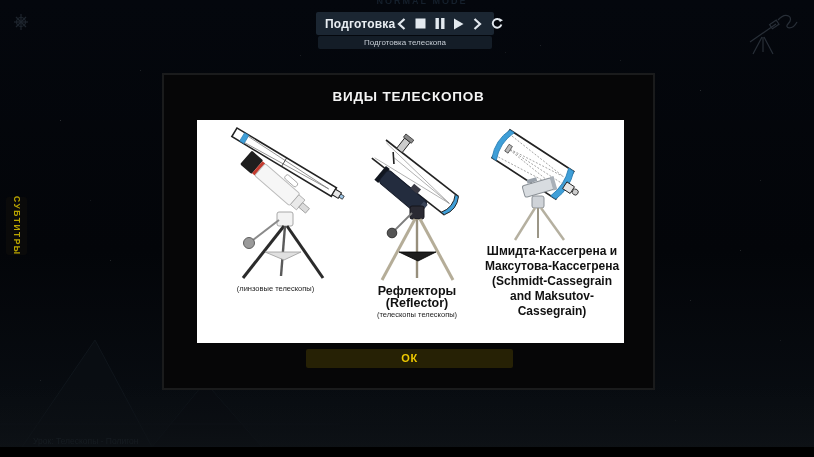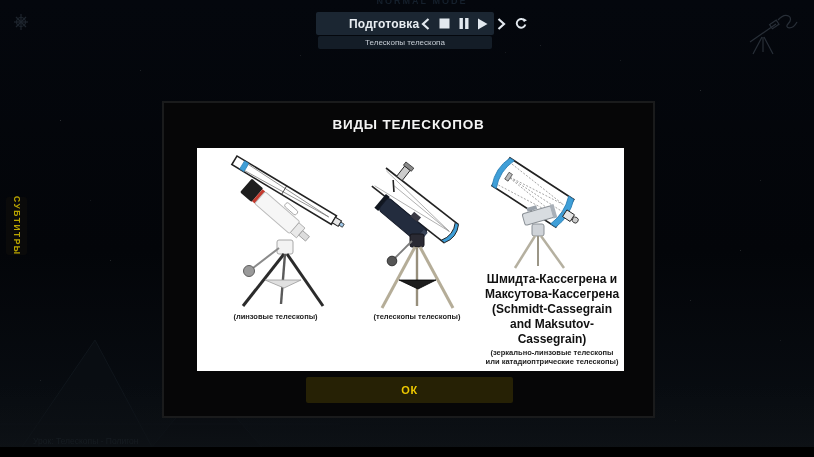--- a/index.html
+++ b/index.html
@@ -20,55 +20,55 @@
   .top-faint{position:absolute;left:352px;top:-4px;width:140px;text-align:center;
     font-size:9px;font-weight:bold;letter-spacing:2px;color:#15202c;}
   
   .emblem{position:absolute;left:12px;top:13px;opacity:.85;}
   
   .logo{position:absolute;left:742px;top:6px;opacity:.95;}
   
   .toolbar{position:absolute;left:316px;top:12px;width:178px;height:23px;
     background:#1b2632;border-radius:2px;display:flex;align-items:center;
     padding:0 9px;box-sizing:border-box;}
-  .stage-label{font-size:12px;font-weight:bold;color:#e9eef3;letter-spacing:.2px;white-space:nowrap;margin-left:24px;}
+  .stage-label{font-size:12px;font-weight:bold;color:#e9eef3;letter-spacing:.2px;white-space:nowrap;}
   .controls{margin-left:auto;display:flex;align-items:center;gap:6px;}
   .ctrl{display:flex;align-items:center;justify-content:center;width:13px;height:15px;
     background:none;border:none;padding:0;cursor:pointer;}
   .ctrl svg{display:block;}
   .toolbar-sub{position:absolute;left:318px;top:36px;width:174px;height:13px;
     background:#141d27;border-radius:2px;text-align:center;line-height:13px;
     font-size:8px;color:#c6cdd5;}
   
   .subtab{position:absolute;left:6px;top:197px;width:21px;height:58px;background:#0a0a0a;
     border-radius:3px;display:flex;align-items:center;justify-content:center;cursor:pointer;}
   .subtab span{writing-mode:vertical-rl;font-size:8.5px;font-weight:bold;letter-spacing:1.5px;
     color:#b9a400;}
   
   .scene{position:absolute;left:0;top:300px;}
   .floor{position:absolute;left:0;top:385px;width:814px;height:62px;
     background:linear-gradient(180deg,rgba(13,17,21,0) 0%,rgba(13,17,21,.55) 70%,rgba(15,19,23,.7) 100%);}
   .bottom-faint{position:absolute;left:33px;top:436px;font-size:8.5px;color:#161c21;}
   .bottom-bar{position:absolute;left:0;top:447px;width:814px;height:10px;background:#000;}
   
   .modal{position:absolute;left:162px;top:73px;width:493px;height:317px;box-sizing:border-box;
-    background:#060607;border:2px solid #1a1b1c;margin-top:28px;}
+    background:#060607;border:2px solid #1a1b1c;}
   .modal-title{margin-top:14px;text-align:center;font-size:13.5px;font-weight:bold;
     color:#f4f4f4;letter-spacing:.8px;}
   .panel{position:absolute;left:33px;top:45px;width:427px;height:223px;background:#ffffff;
     display:flex;overflow:hidden;}
   .tcol{position:relative;display:flex;flex-direction:column;align-items:center;}
   .tcol1{width:157px;} .tcol2{width:126px;} .tcol3{width:144px;}
   .illo{flex:0 0 auto;}
   .t-title{font-size:12.5px;font-weight:bold;color:#111;text-align:center;line-height:12px;
     margin-top:2px;}
   .tcol3 .t-title{font-size:12px;line-height:15px;width:140px;margin-top:0;}
-  .t-sub{font-size:7.5px;font-weight:bold;color:#222;text-align:center;line-height:8.5px;
+  .t-sub{font-size:7.5px;font-weight:normal;color:#222;text-align:center;line-height:8.5px;
     margin-top:2px;width:135px;}
-  .ok-btn{position:absolute;left:142px;top:274px;width:207px;height:26px;background:#262105;
+  .ok-btn{position:absolute;left:142px;top:274px;width:207px;height:19px;background:#262105;
     border:none;border-radius:2px;color:#eec900;font-family:"Liberation Sans",sans-serif;
     font-size:11px;font-weight:bold;letter-spacing:.5px;line-height:19px;
     cursor:pointer;padding:0;}
 </style>
 </head>
 <body>
 
 <div id="screen">
   <div class="stars"></div>
 
@@ -132,21 +132,21 @@
           </svg>
       </button>
       <button class="ctrl" title="restart">
         <svg width="12" height="12" viewBox="0 0 12 12">
             <path d="M9.9,3 A4.4,4.4 0 1 0 10.4,6.6" fill="none" stroke="#e3e9ef" stroke-width="1.9"></path>
             <polygon points="8.4,0.2 12,2.2 8.7,3.9" fill="#e3e9ef"></polygon>
           </svg>
       </button>
     </div>
   </div>
-  <div class="toolbar-sub">Телескопы телескопа</div>
+  <div class="toolbar-sub">Подготовка телескопа</div>
 
   <div class="subtab">
     <span>СУБТИТРЫ</span>
   </div>
 
   <div class="modal">
     <div class="modal-title">ВИДЫ ТЕЛЕСКОПОВ</div>
 
     <div class="panel">
 
@@ -208,20 +208,21 @@
           <g>
             <rect x="56" y="86" width="14" height="13" rx="2" fill="#2a2a33" stroke="#14141b" stroke-width="1"></rect>
             <line x1="58" y1="93" x2="41" y2="110" stroke="#7d7d7d" stroke-width="1.8"></line>
             <circle cx="38" cy="113" r="4.8" fill="#555" stroke="#333" stroke-width="1"></circle>
             <line x1="61" y1="99" x2="28" y2="160" stroke="#b5ad98" stroke-width="3"></line>
             <line x1="66" y1="99" x2="99" y2="160" stroke="#b5ad98" stroke-width="3"></line>
             <line x1="63" y1="99" x2="63" y2="158" stroke="#978f7c" stroke-width="2.4"></line>
             <polygon points="45,132 82,132 64,141" fill="#1d1d1d" stroke="#000" stroke-width="0.8"></polygon>
           </g>
         </svg>
+        <div class="t-title">Рефлекторы (Reflector)</div>
         <div class="t-sub">(телескопы телескопы)</div>
       </div>
 
       <div class="tcol tcol3">
         <svg class="illo" width="144" height="124" viewBox="0 0 144 124">
 
           <g transform="translate(30,10) rotate(33)">
             <rect x="0" y="0" width="76" height="33" fill="#ffffff" stroke="#222" stroke-width="1.7"></rect>
             <path d="M0,0 Q-7,16.5 0,33 L5,33 Q-2,16.5 5,0 Z" fill="#3f9fd8" stroke="#2a7db3" stroke-width="0.8"></path>
             <path d="M70,0 Q76,16.5 70,33 L76,33 Q82,16.5 76,0 Z" fill="#3f9fd8" stroke="#2a7db3" stroke-width="0.8"></path>
@@ -241,21 +242,20 @@
             <rect x="6" y="-4.5" width="10" height="4" fill="#99a1aa"></rect>
           </g>
           <g>
             <rect x="52" y="76" width="12" height="12" rx="2" fill="#cfd3d8" stroke="#8a9096" stroke-width="1"></rect>
             <line x1="55" y1="88" x2="35" y2="120" stroke="#b5b0a0" stroke-width="2.5"></line>
             <line x1="61" y1="88" x2="84" y2="120" stroke="#b5b0a0" stroke-width="2.5"></line>
             <line x1="58" y1="88" x2="58" y2="118" stroke="#9b9687" stroke-width="2"></line>
           </g>
         </svg>
         <div class="t-title">Шмидта-Кассегрена и Максутова-Кассегрена (Schmidt-Cassegrain and Maksutov-Cassegrain)</div>
-        <div class="t-sub">(зеркально-линзовые телескопы или катадиоптрические телескопы)</div>
       </div>
     </div>
 
     <button class="ok-btn">ОК</button>
   </div>
 
   <div class="bottom-faint">Урок: Телескопы - Полигон</div>
   <div class="bottom-bar"></div>
 </div>
 

